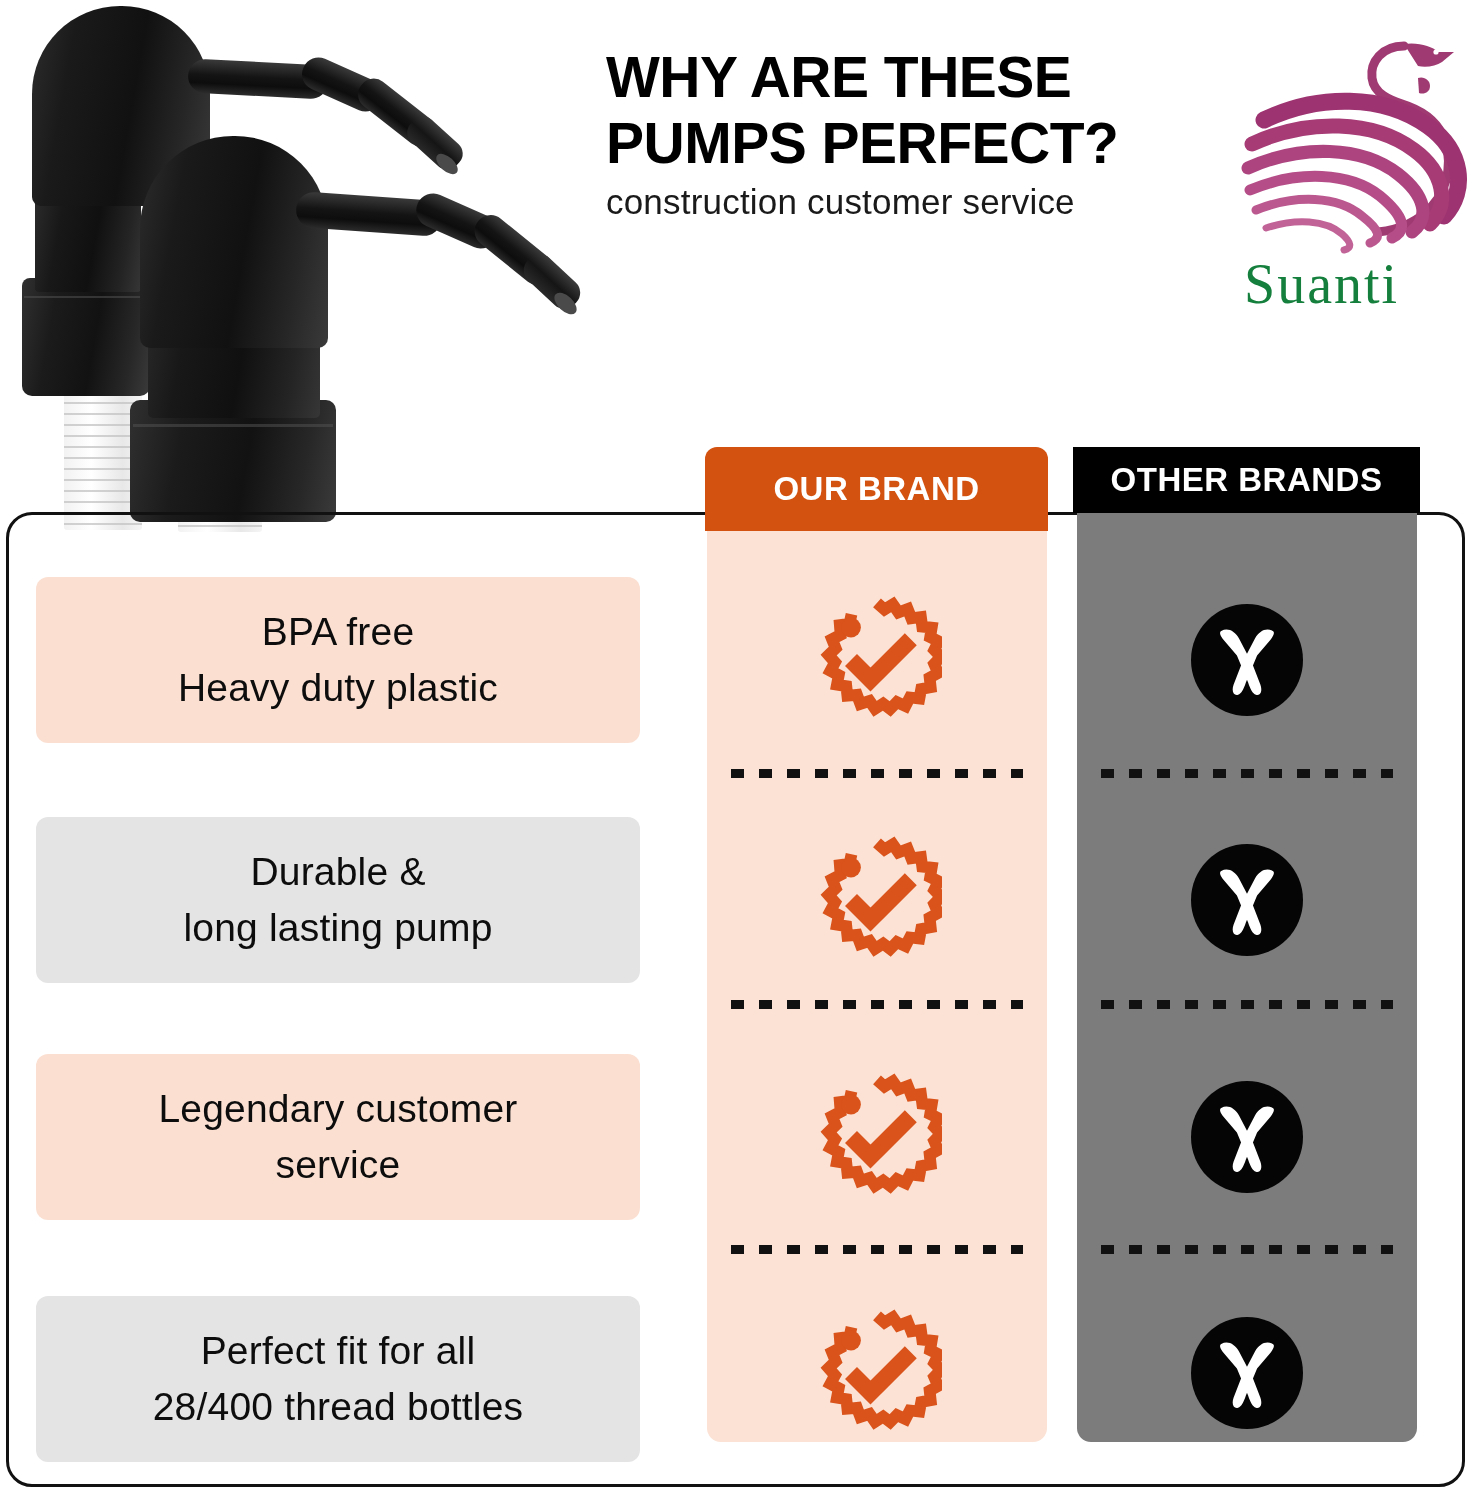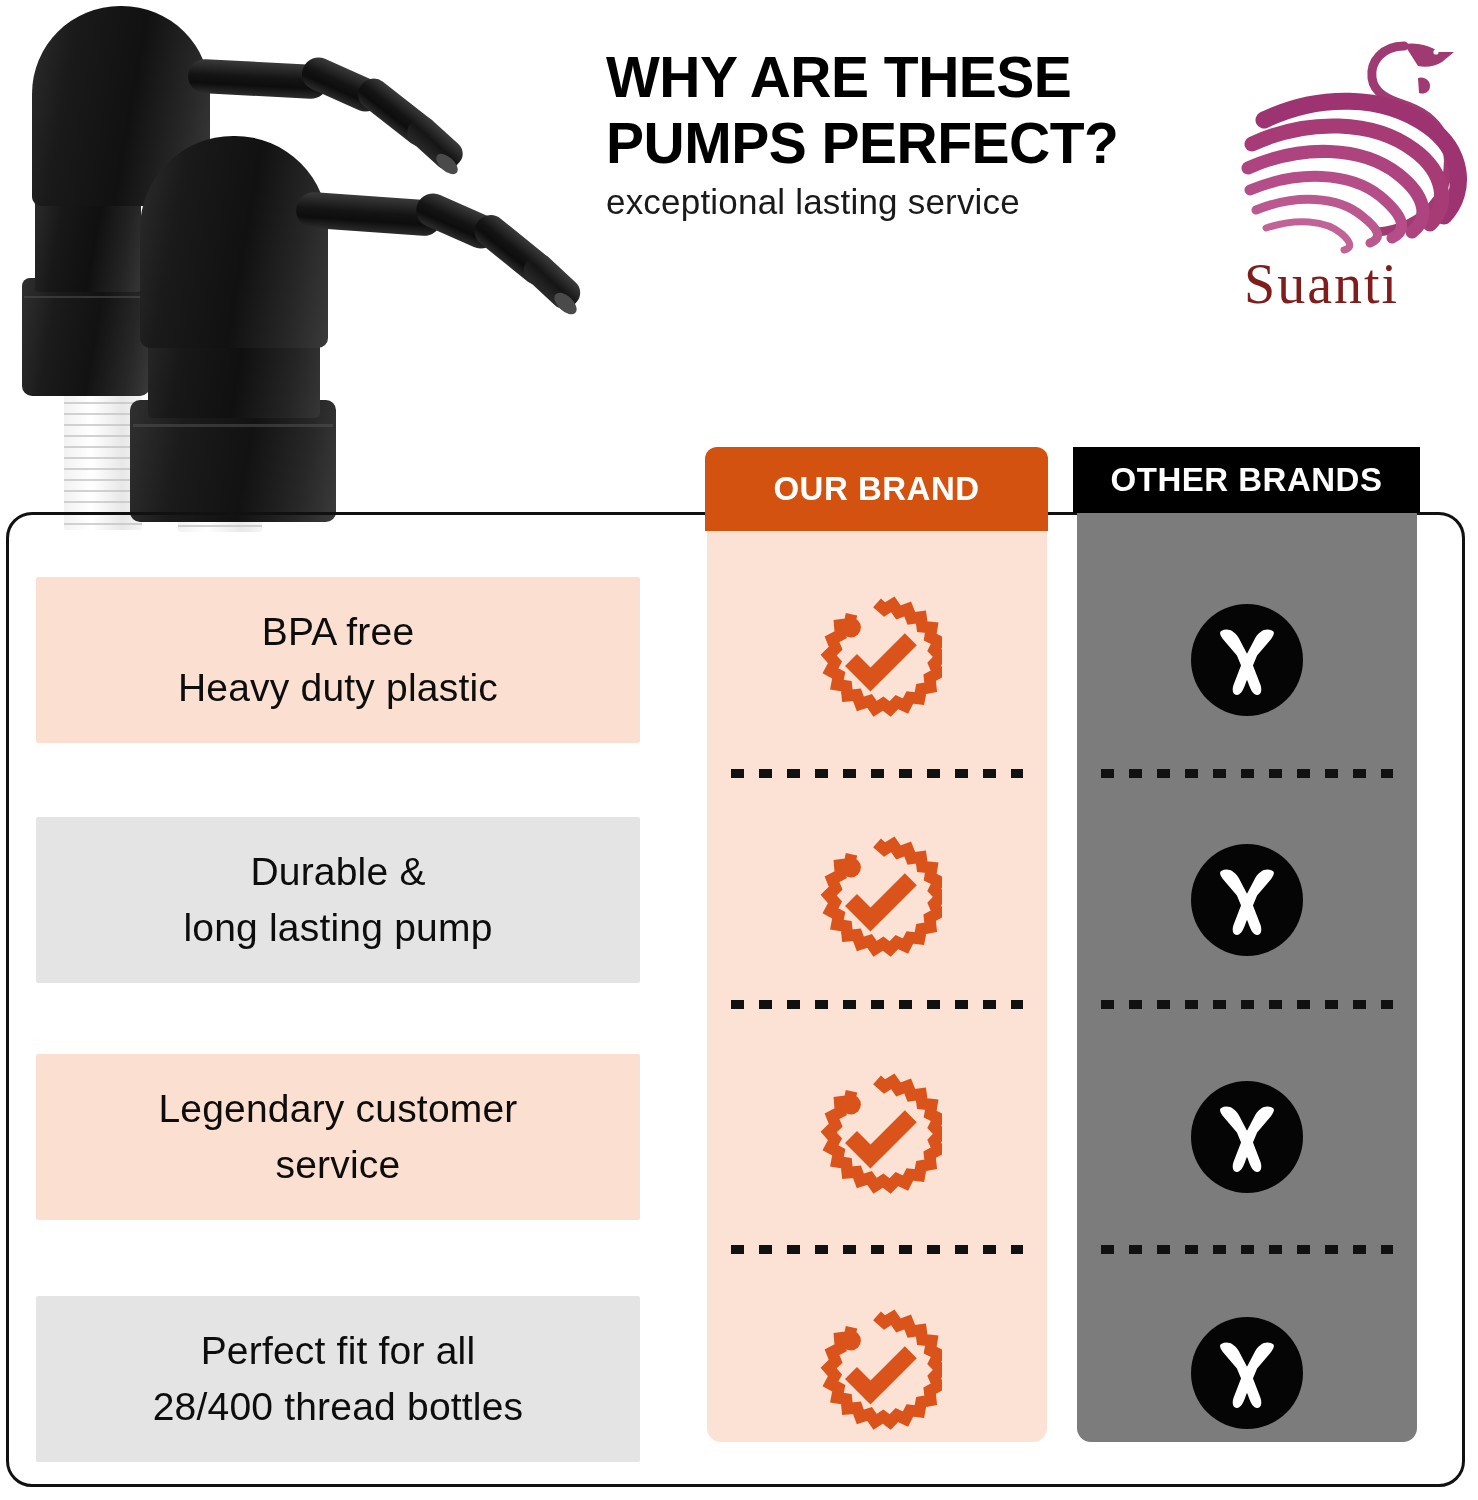--- a/index.html
+++ b/index.html
@@ -115,21 +115,21 @@
     position: absolute;
     left: 0px;
     top: 232px;
     width: 256px;
     text-align: left;
     padding-left: 22px;
     box-sizing: border-box;
     font-family: "Liberation Serif", serif;
     font-size: 56px;
     line-height: 60px;
-    color: #7f1d1d;
+    color: #15803d;
     letter-spacing: 2px;
   }
 
   
   #comparison-card {
     position: absolute;
     left: 6px;
     top: 512px;
     width: 1459px;
     height: 975px;
@@ -188,21 +188,21 @@
     height: 929px;
     background: #7c7c7c;
     border-radius: 0 0 14px 14px;
   }
 
   
   .feature-pill {
     position: absolute;
     left: 36px;
     width: 604px;
-    border-radius: 2px;
+    border-radius: 12px;
     display: flex;
     flex-direction: column;
     align-items: center;
     justify-content: center;
     z-index: 2;
   }
   .feature-pill .pill-line {
     font-size: 39px;
     line-height: 56px;
     color: #0d0d0d;
@@ -293,21 +293,21 @@
       <div class="spout-seg" style="left:414px; top:204px; width:86px; height:34px; border-radius:17px; transform:rotate(24deg);"></div>
       <div class="spout-seg" style="left:468px; top:234px; width:92px; height:32px; border-radius:16px; transform:rotate(39deg);"></div>
       <div class="spout-tip" style="left:520px; top:266px; width:64px; height:31px; border-radius:14px; transform:rotate(43deg);"></div>
       <div class="spout-hole" style="left:552px; top:296px; width:27px; height:15px; transform:rotate(43deg);"></div>
     </div>
   </div>
 
   <div id="headline-block">
     <div class="headline-line">WHY ARE THESE</div>
     <div class="headline-line">PUMPS PERFECT?</div>
-    <div class="subhead-line">exceptional lasting service</div>
+    <div class="subhead-line">construction customer service</div>
   </div>
 
   <div id="brand-logo">
     <svg width="256" height="240" viewBox="0 0 256 240">
 
       <path d="M182 24 C160 24 148 40 150 56 C152 72 168 78 180 82 C196 87 212 96 220 112 C231 134 228 164 210 184 C196 200 176 208 156 210" fill="none" stroke="#a03a72" stroke-width="9" stroke-linecap="round"></path>
       <path d="M182 22 C196 20 210 24 216 30 L232 30 L220 40 C214 44 204 46 196 44" fill="#a03a72"></path>
       <circle cx="214" cy="30" r="2.6" fill="#ffffff"></circle>
 
       <path d="M196 56 C202 54 208 58 208 64 C208 70 202 73 197 71 Z" fill="#a03a72"></path>

